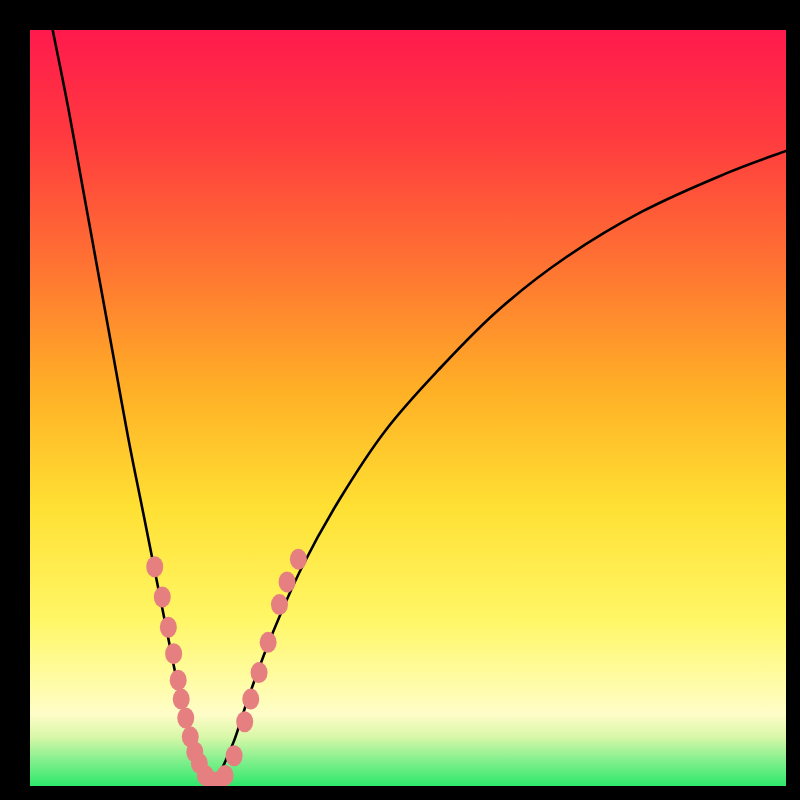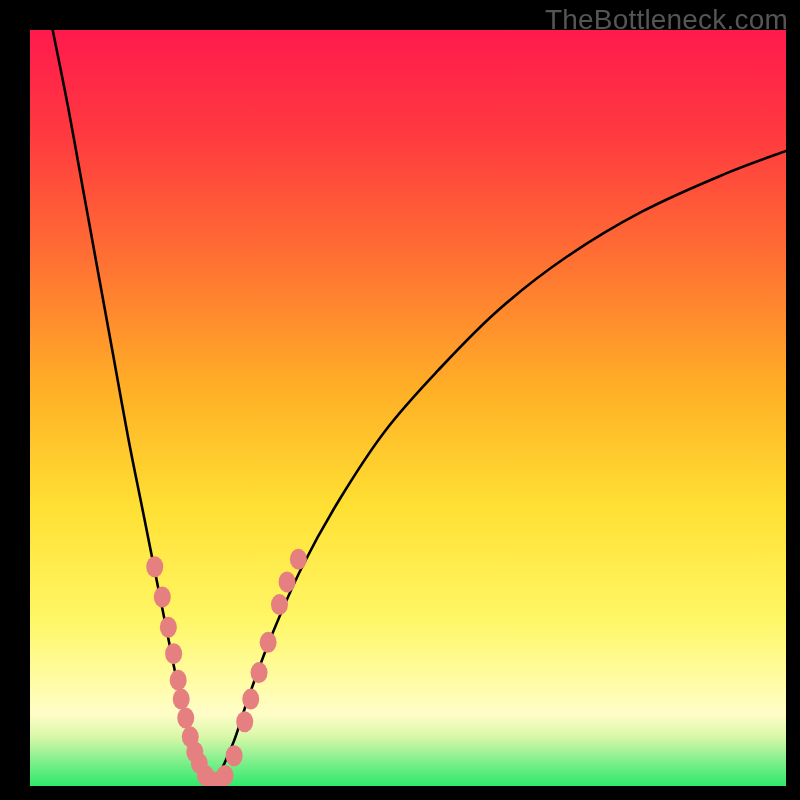--- a/index.html
+++ b/index.html
@@ -99,14 +99,13 @@
           <ellipse cx="220.75" cy="669.06" rx="8.5" ry="10.5" fill="#e68080" stroke="#d46a6a" stroke-width="0"></ellipse>
           <ellipse cx="229.07" cy="642.60" rx="8.5" ry="10.5" fill="#e68080" stroke="#d46a6a" stroke-width="0"></ellipse>
           <ellipse cx="238.14" cy="612.36" rx="8.5" ry="10.5" fill="#e68080" stroke="#d46a6a" stroke-width="0"></ellipse>
           <ellipse cx="249.48" cy="574.56" rx="8.5" ry="10.5" fill="#e68080" stroke="#d46a6a" stroke-width="0"></ellipse>
           <ellipse cx="257.04" cy="551.88" rx="8.5" ry="10.5" fill="#e68080" stroke="#d46a6a" stroke-width="0"></ellipse>
           <ellipse cx="268.38" cy="529.20" rx="8.5" ry="10.5" fill="#e68080" stroke="#d46a6a" stroke-width="0"></ellipse>
         </g>
     </svg>
   </div>
 
-  <div class="watermark">TheBottleneck.com</div>
 </div>
 
 </body></html>

